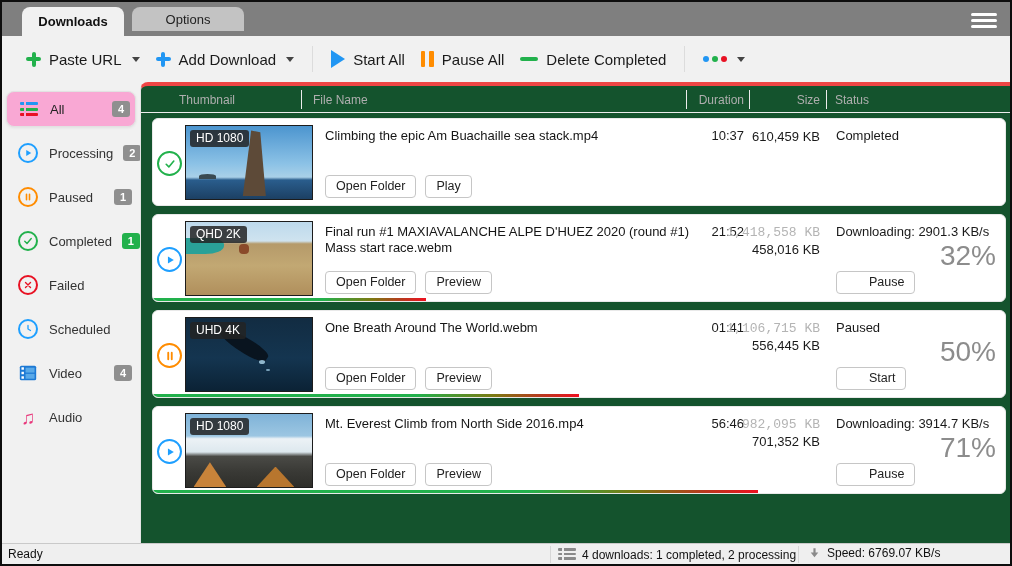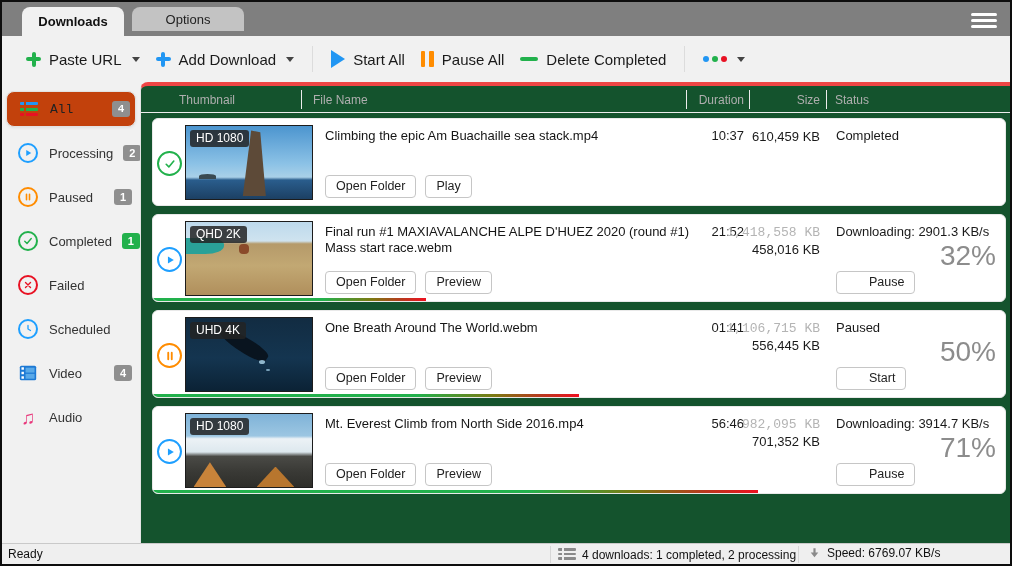--- a/index.html
+++ b/index.html
@@ -36,23 +36,23 @@
   .pausebars i { width:4.5px; height:16px; background:#ff8c00; border-radius:1px; }
   .dash { width:18px; height:4px; background:#22b14c; border-radius:2px; }
   .dots { display:flex; gap:3px; align-items:center; }
   .dots i { width:6px; height:6px; border-radius:50%; }
 
   
   .bodyarea { position:absolute; left:0; top:80px; right:0; bottom:21px; background:#f1f1f1; }
   .sidebar { position:absolute; left:0; top:0; width:138px; bottom:0; background:#f1f1f1; padding-top:5px; }
   .side-item { height:44px; display:flex; align-items:center; padding:0 8px 0 15px; gap:10px;
                font-size:13px; color:#333; cursor:pointer; }
-  .side-item.active { height:36px; margin:4px 4px; padding:0 5px 0 11px; background:#c2410c;
+  .side-item.active { height:36px; margin:4px 4px; padding:0 5px 0 11px; background:#f9a8d4;
                       border:1px solid #e2e2e2; border-radius:8px;
-                      box-shadow:0 1px 3px rgba(0,0,0,.07); color:#222;font-family:Liberation Mono, monospace; }
+                      box-shadow:0 1px 3px rgba(0,0,0,.07); color:#222; }
   .sicon { width:22px; height:22px; display:flex; align-items:center; justify-content:center; flex:none; }
   .circ { display:inline-flex; align-items:center; justify-content:center; border:2px solid currentColor;
           border-radius:50%; width:20px; height:20px; }
   .circ svg { width:12px; height:12px; display:block; }
   .li-bars { width:18px; }
   .li-bars i { display:block; height:3px; border-radius:1px; margin:2.5px 0;
                background:linear-gradient(90deg, currentColor 0 20%, transparent 20% 32%, currentColor 32% 100%); }
   .li-bars .b1 { color:#2196f3; } .li-bars .b2 { color:#22b14c; } .li-bars .b3 { color:#e81123; }
   .note { font-size:19px; color:#e8397c; line-height:1; }
   .sbadge { margin-left:auto; min-width:18px; height:16px; border-radius:3px; background:#8f8f8f;

